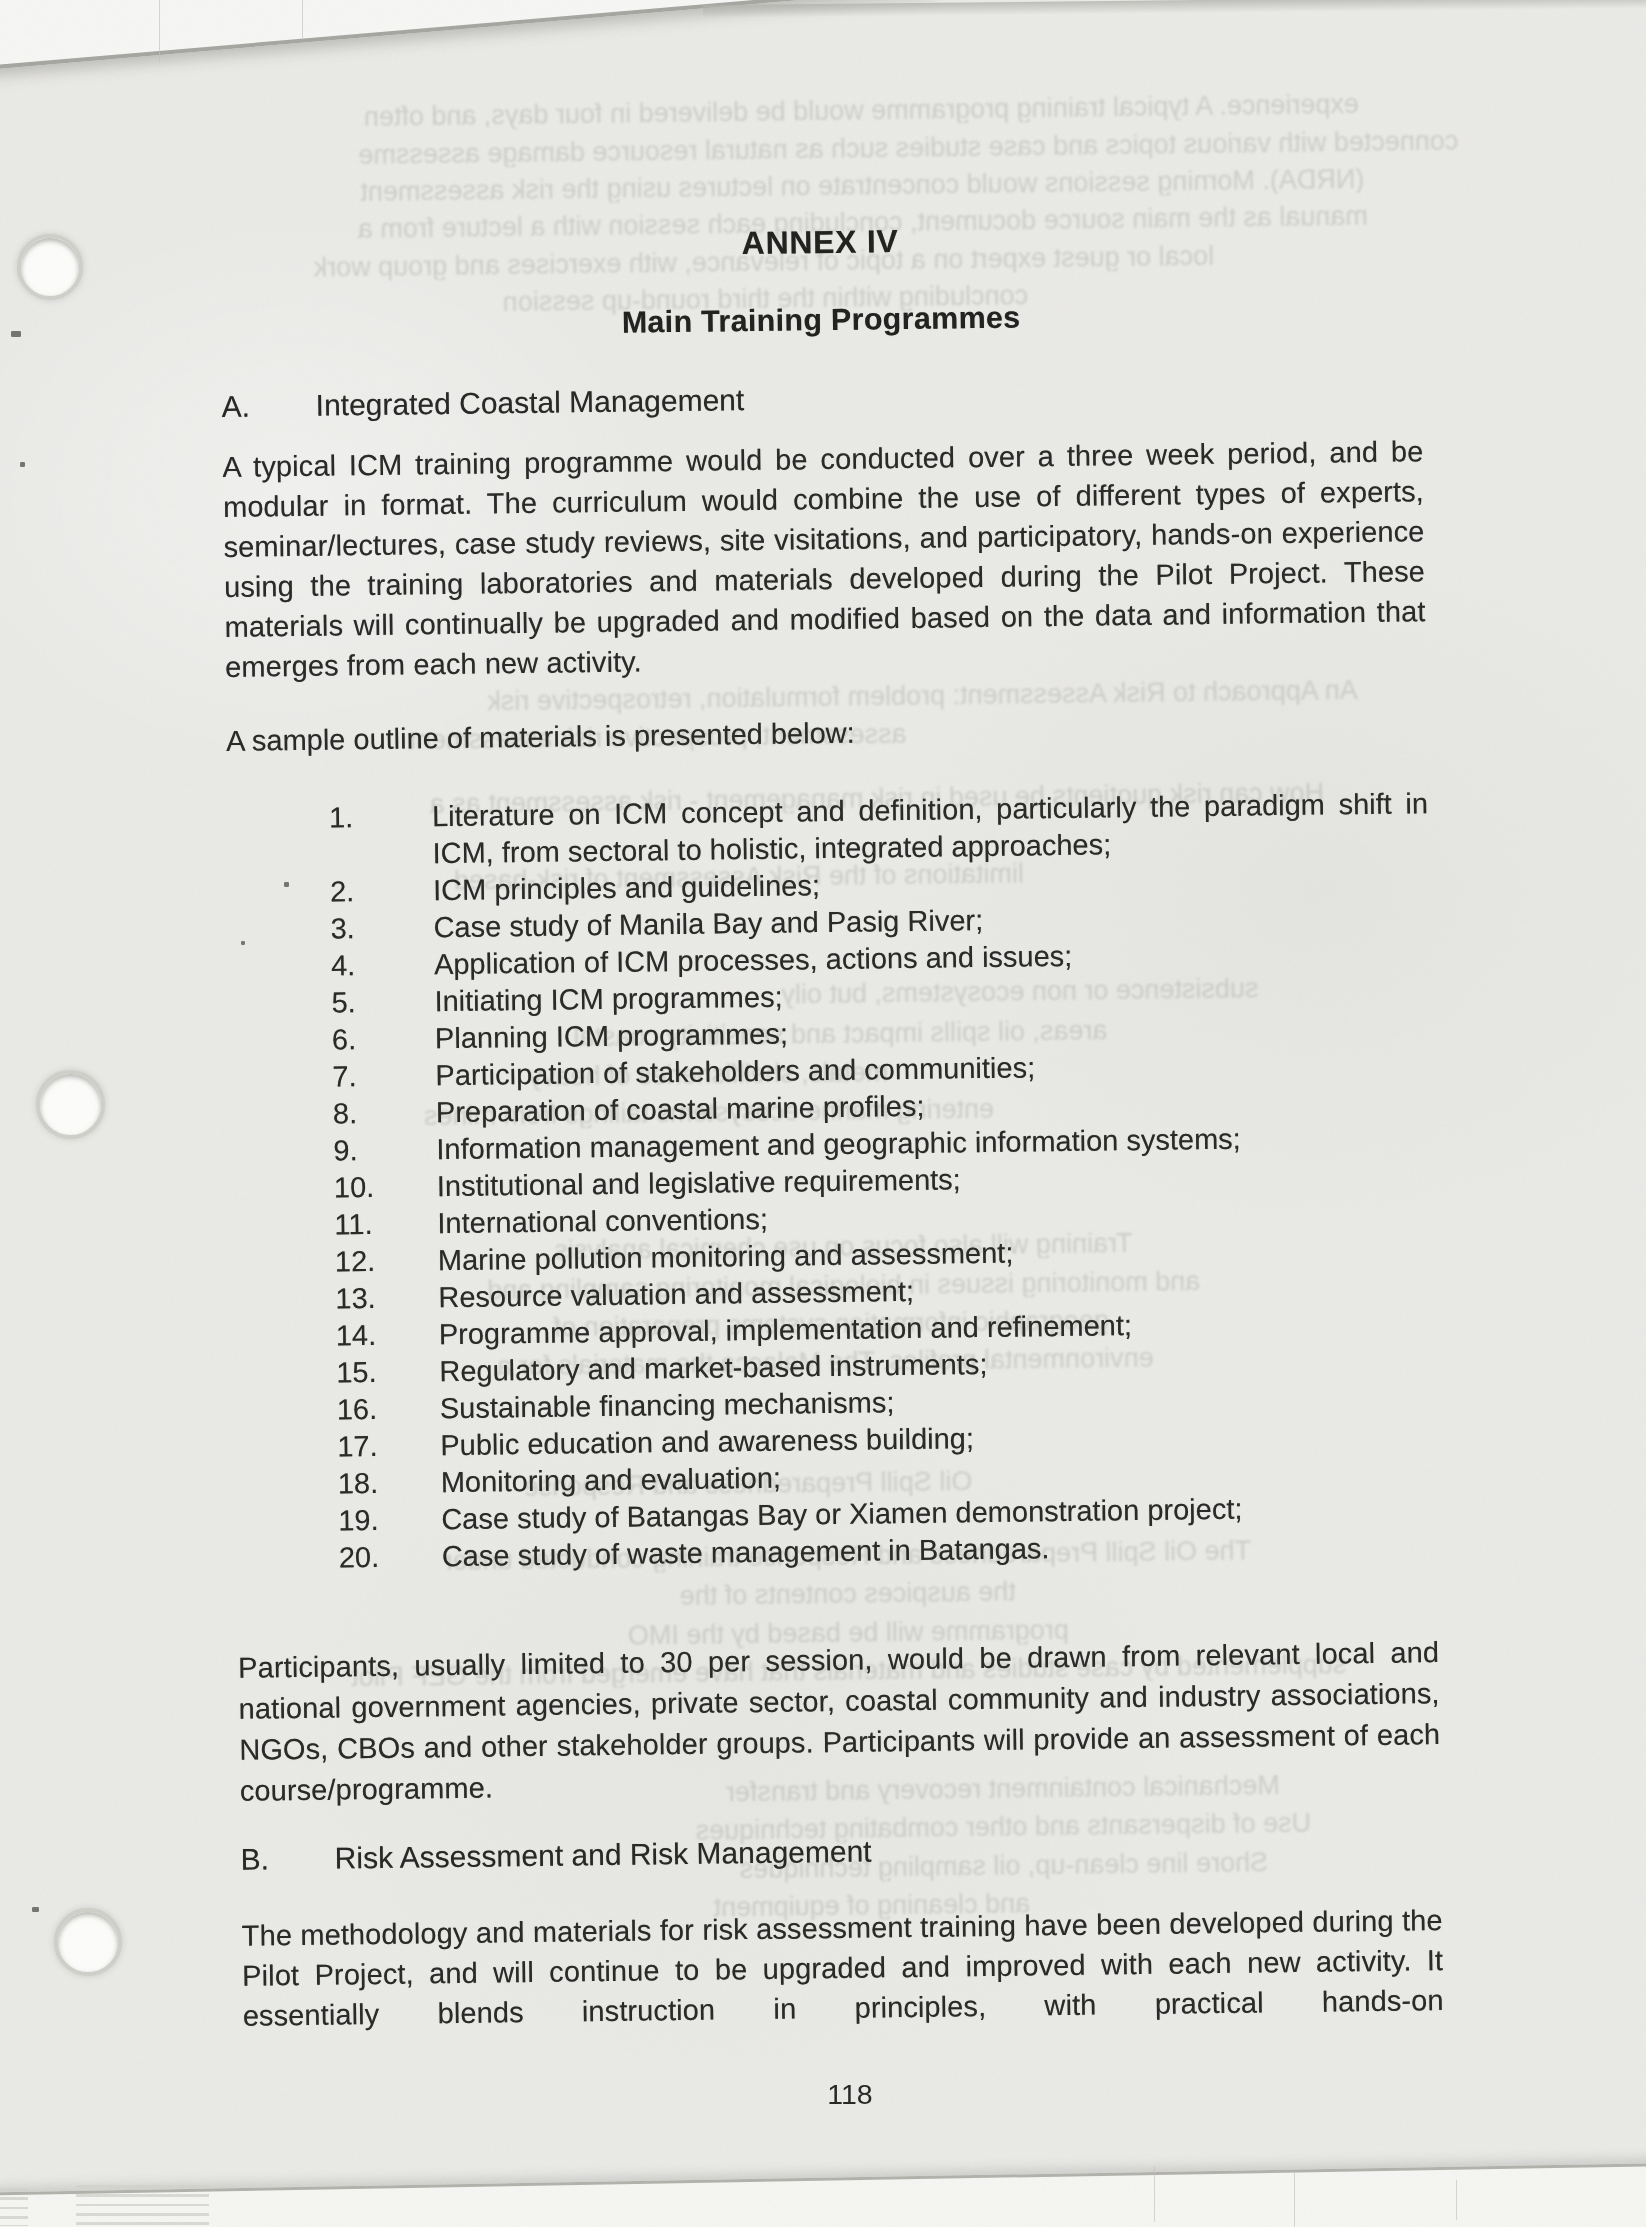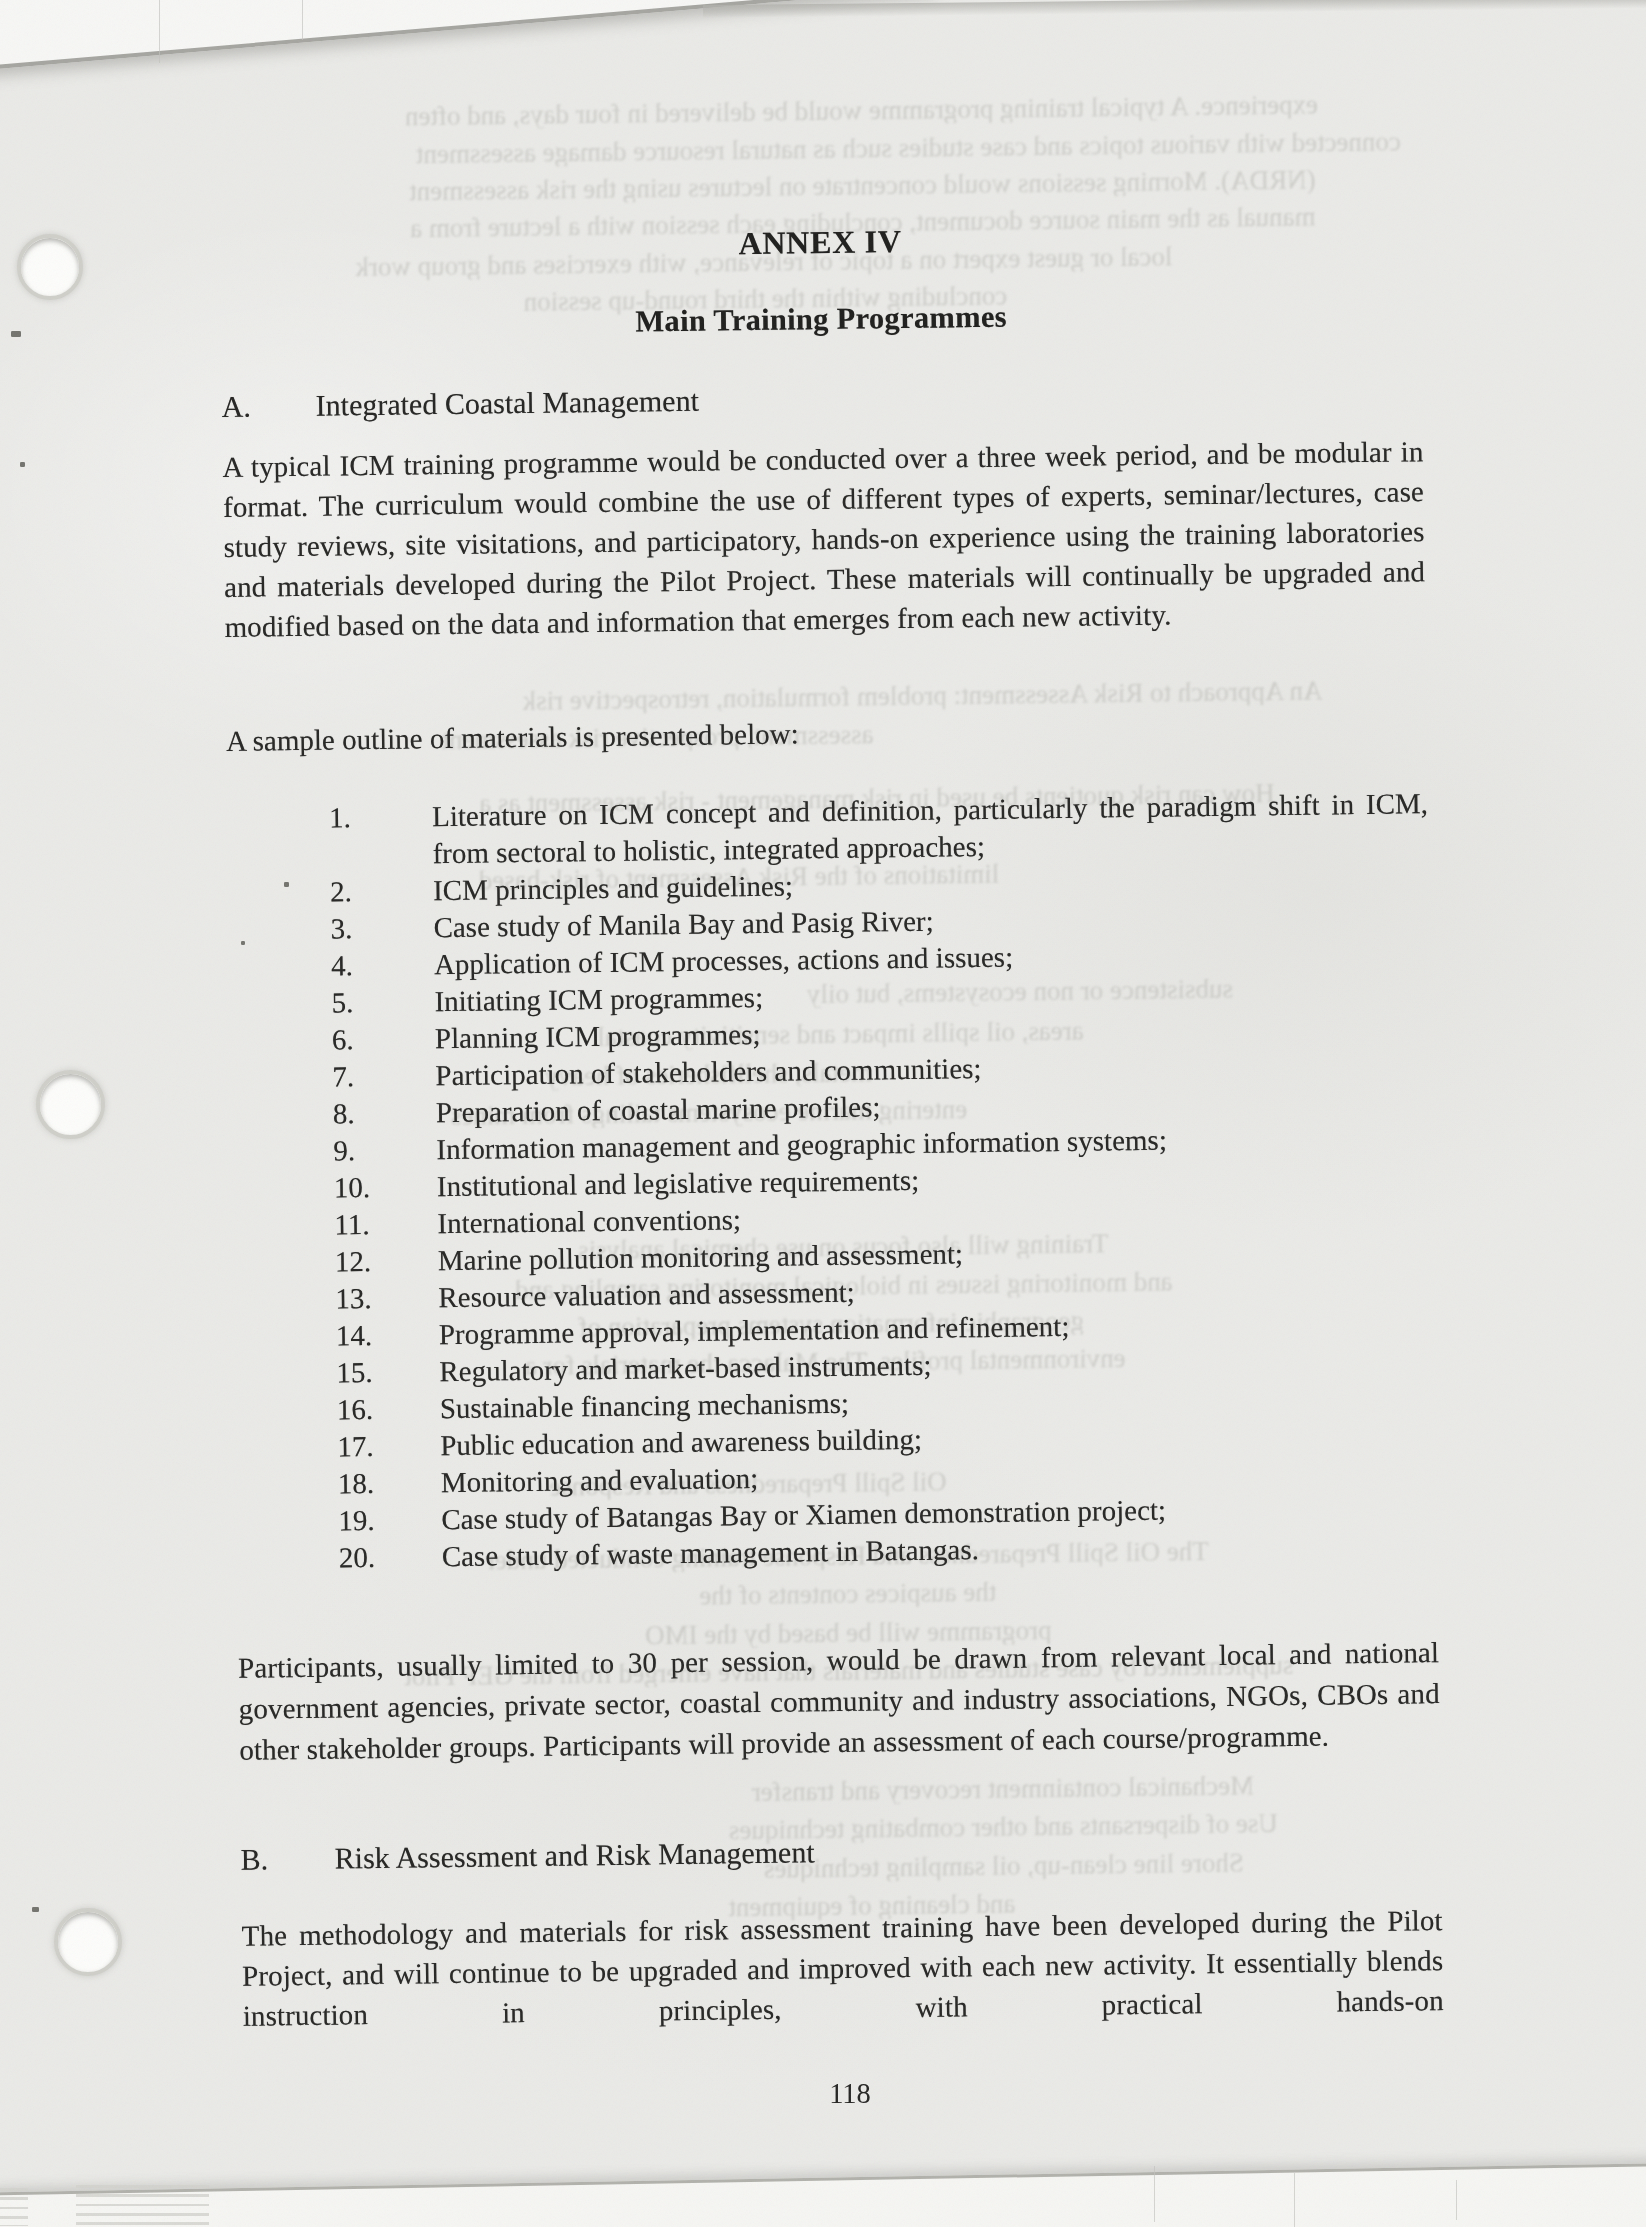--- a/index.html
+++ b/index.html
@@ -5,21 +5,21 @@
   html,body{margin:0;padding:0;background:#d8d8d4;}
   .scan{
     position:relative;
     width:1647px;height:2227px;
     overflow:hidden;
     background:
       radial-gradient(ellipse 597px 464px at 18% 22%, rgba(255,255,255,.35), rgba(255,255,255,0) 60%),
       radial-gradient(ellipse 663px 530px at 80% 40%, rgba(210,210,205,.25), rgba(210,210,205,0) 65%),
       radial-gradient(ellipse 796px 597px at 45% 78%, rgba(222,222,218,.3), rgba(222,222,218,0) 60%),
       #eaeae7;
-    font-family:Liberation Serif, serif;
+    font-family:Liberation Sans, sans-serif;
     color:#2a2a28;
   }
   
   .top-edge{
     position:absolute;top:-41px;left:-16px;width:955px;height:107px;
     background:#f7f7f5;
     border-bottom:4.6px solid #a5a5a0;
     box-shadow:0 6.6px 14.6px rgba(110,110,104,.38);
     transform:rotate(-4.9deg);transform-origin:0 100%;
   }

